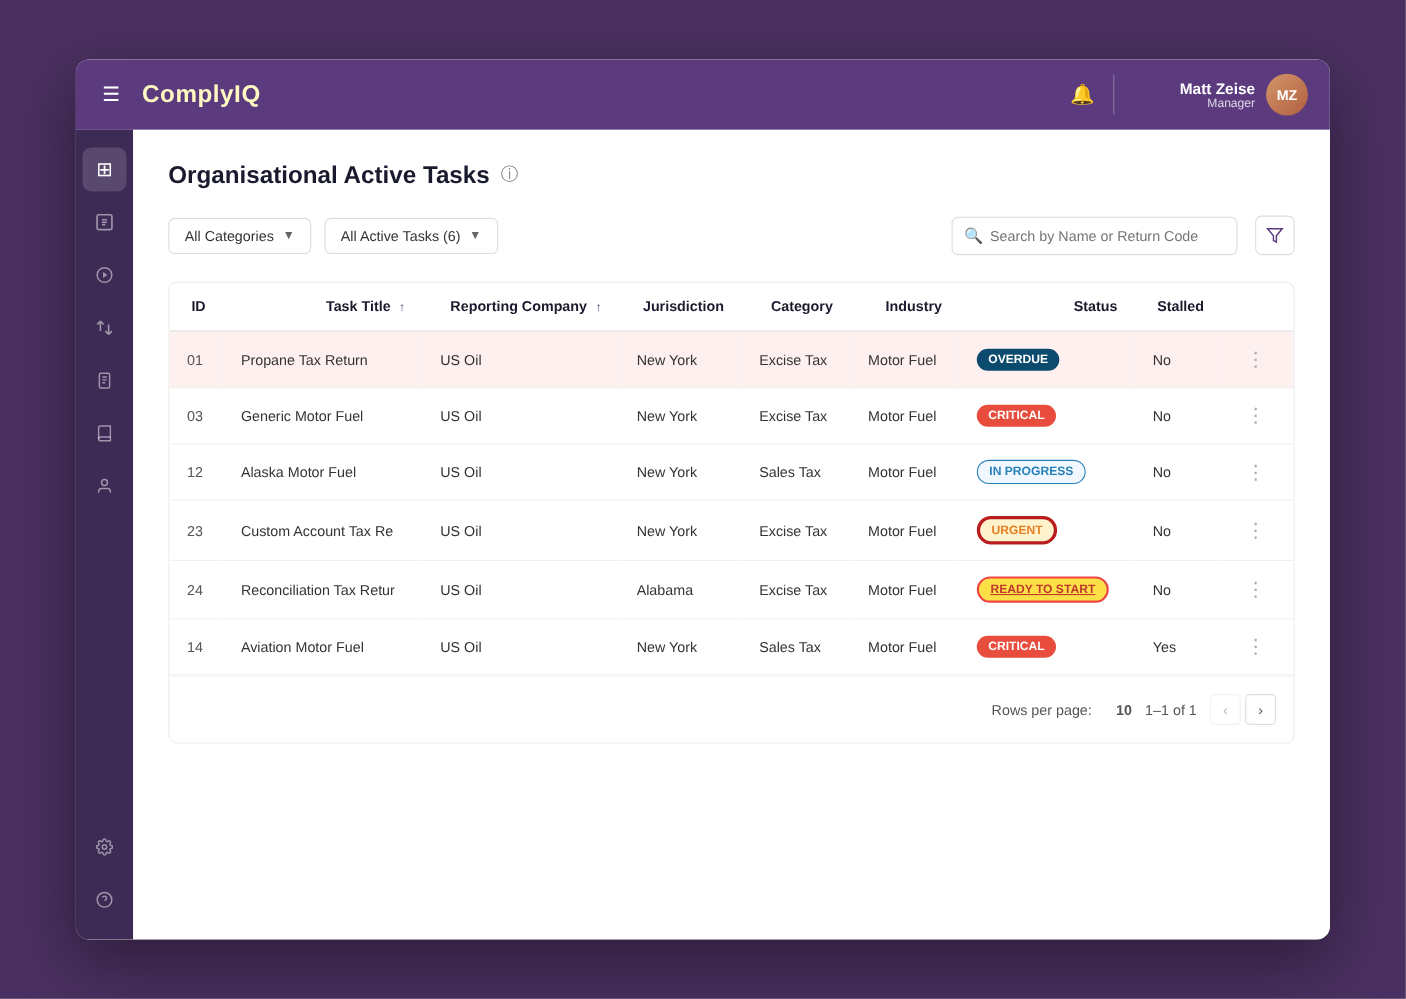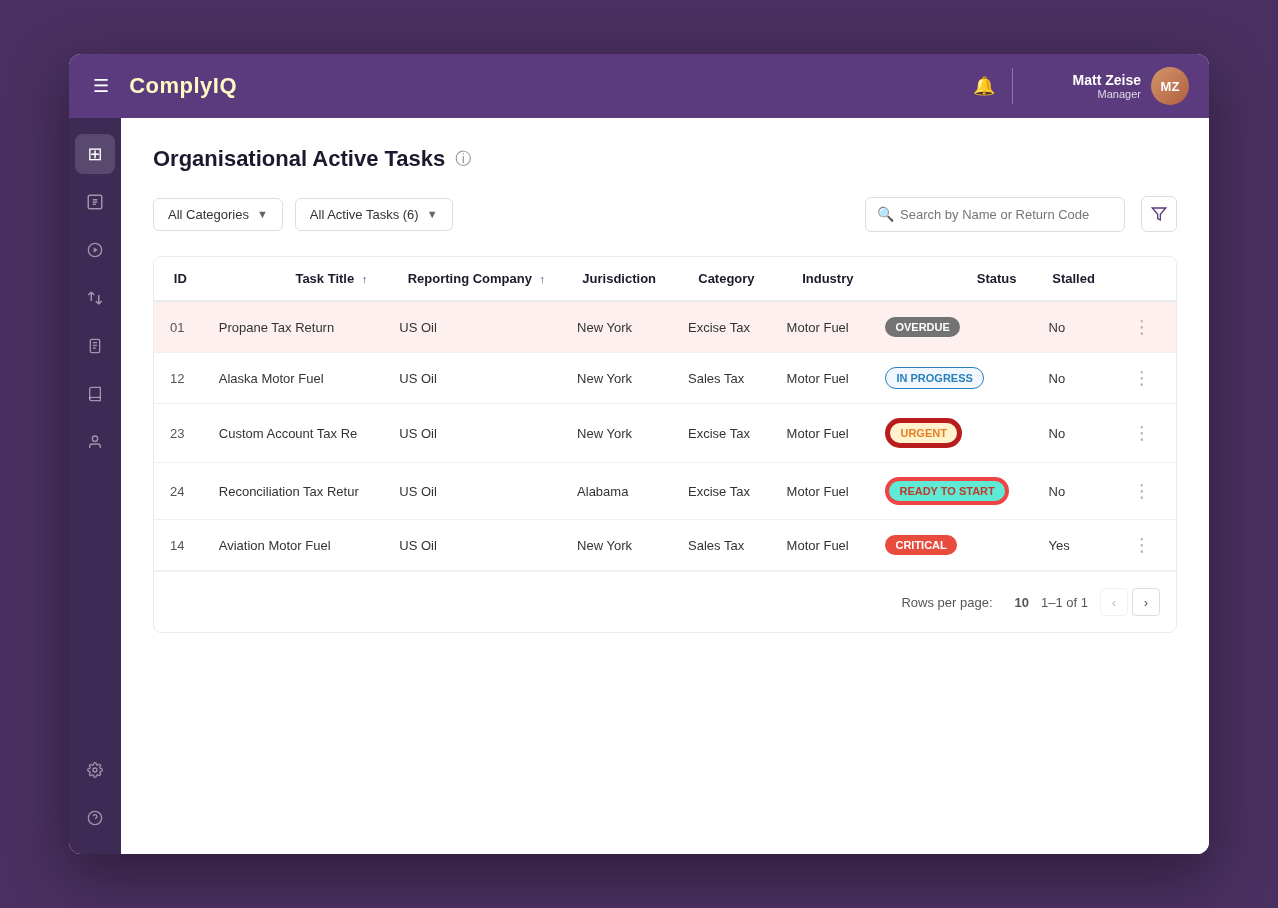--- a/index.html
+++ b/index.html
@@ -229,26 +229,26 @@
     
     .badge {
       display: inline-block;
       padding: 4px 10px;
       border-radius: 20px;
       font-size: 11px;
       font-weight: 700;
       text-transform: uppercase;
       white-space: nowrap;
     }
-    .badge-overdue { background: #737373; color: white; }
+    .badge-overdue { background: #0c4a6e; color: white; }
     .badge-critical { background: #e74c3c; color: white; }
     .badge-in-progress { background: #f0f7ff; color: #2980b9; border: 1px solid #2980b9; }
-    .badge-urgent { background: #fff3cd; color: #e67e22; border: 5px solid #b91c1c; }
+    .badge-urgent { background: #fff3cd; color: #e67e22; border: 3px solid #b91c1c; }
     .badge-warning { background: #1a6b8a; color: white; }
-    .badge-ready { background: #5eead4; color: #c0392b; border: 4px solid #ef4444; }
+    .badge-ready { background: #fde047; color: #c0392b; border: 2px solid #ef4444; text-decoration: underline; }
     .menu-dots {
       color: #aaa;
       font-size: 18px;
       cursor: pointer;
       padding: 2px 6px;
       border-radius: 4px;
     }
     
     .pagination {
       display: flex;
@@ -416,20 +416,35 @@
     <td>Motor Fuel</td>
     <td>
       <span class="badge badge-overdue">OVERDUE</span>
     </td>
     <td>No</td>
     <td>
       <span class="menu-dots">⋮</span>
     </td>
   </tr>
               <tr>
+    <td class="td-id">03</td>
+    <td>Generic Motor Fuel</td>
+    <td>US Oil</td>
+    <td>New York</td>
+    <td>Excise Tax</td>
+    <td>Motor Fuel</td>
+    <td>
+      <span class="badge badge-critical">CRITICAL</span>
+    </td>
+    <td>No</td>
+    <td>
+      <span class="menu-dots">⋮</span>
+    </td>
+  </tr>
+              <tr>
     <td class="td-id">12</td>
     <td>Alaska Motor Fuel</td>
     <td>US Oil</td>
     <td>New York</td>
     <td>Sales Tax</td>
     <td>Motor Fuel</td>
     <td>
       <span class="badge badge-in-progress">IN PROGRESS</span>
     </td>
     <td>No</td>

